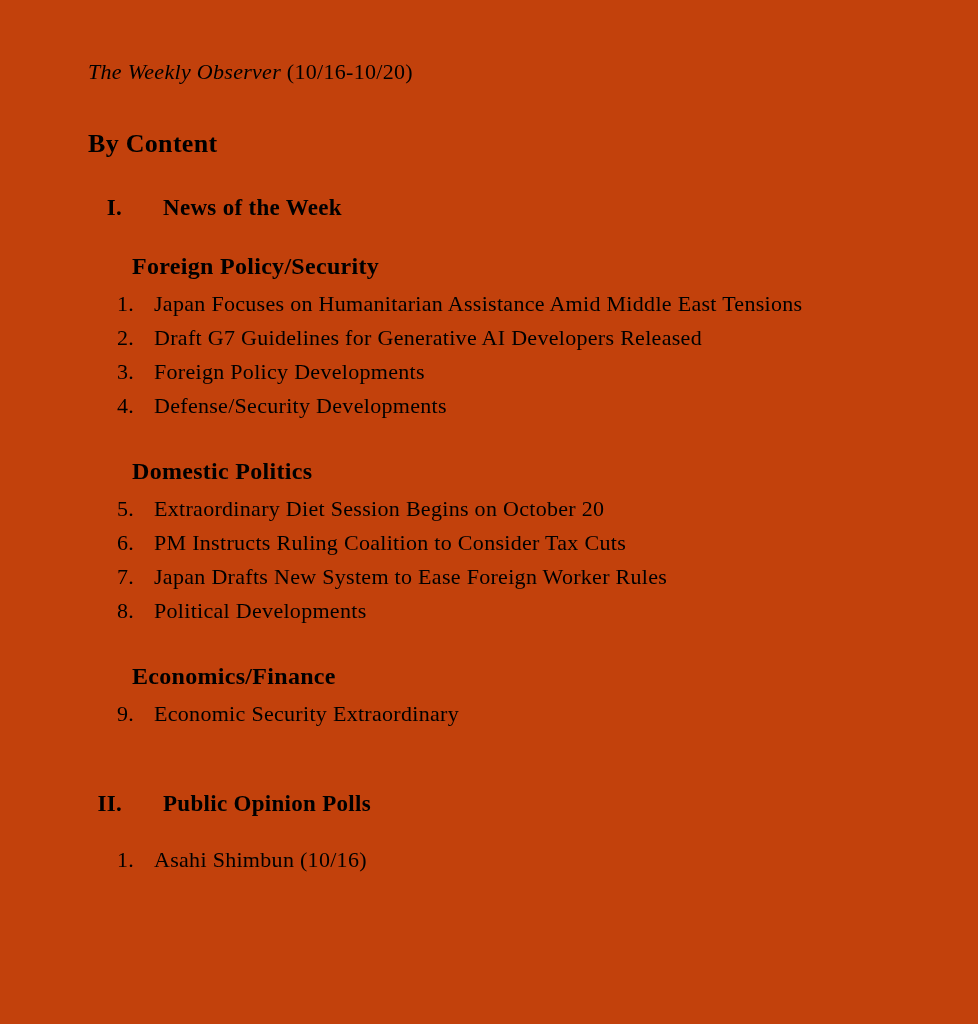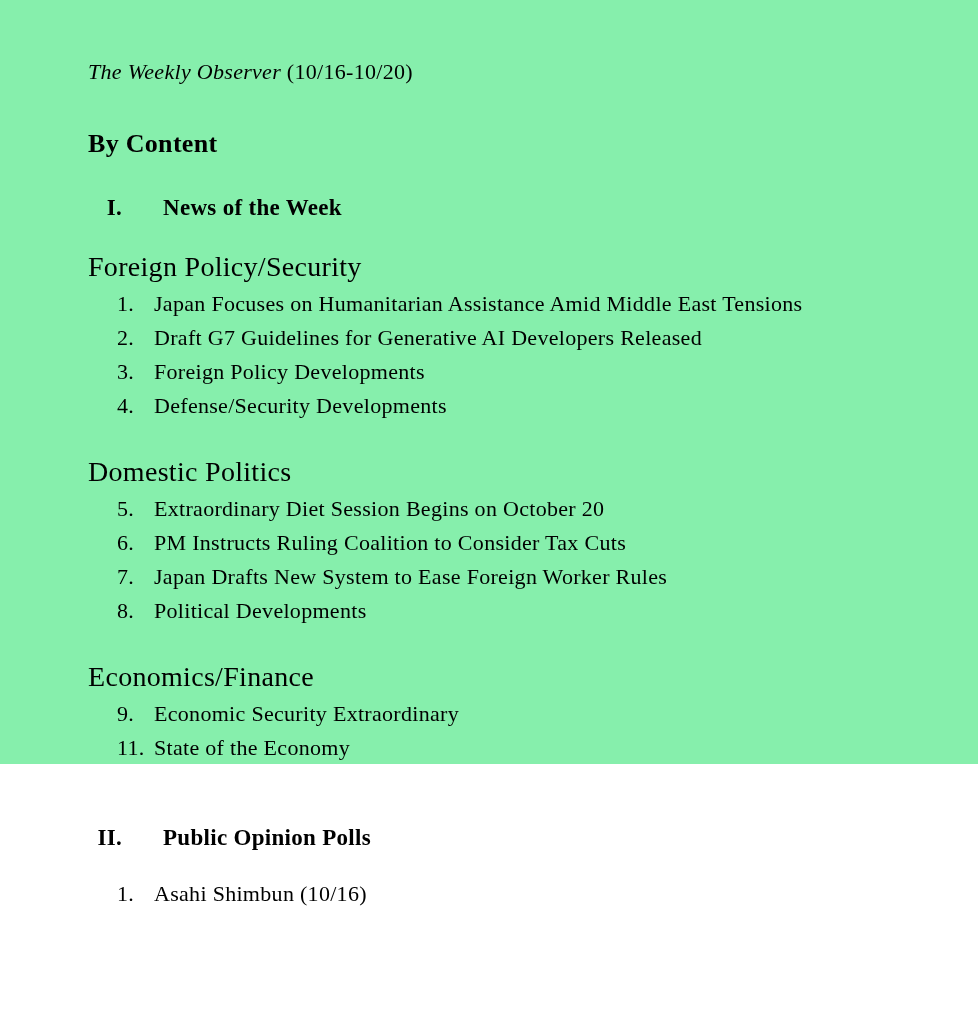--- a/index.html
+++ b/index.html
@@ -7,22 +7,22 @@
   body {
     width: 978px;
     height: 1024px;
     overflow: hidden;
     color: #000000;
     font-family: "Liberation Serif", "DejaVu Serif", serif;
     letter-spacing: 0.3px;
   }
   .page {
     width: 978px;
-    height: 764px;
-    background: #86efac;
+    height: 1024px;
+    background: #c2410c;
     padding: 58px 80px 0 88px;
   }
 
   
   .doc-title {
     font-size: 22px;
     line-height: 28px;
     font-weight: normal;
   }
   .doc-title .pub { font-style: italic; }
@@ -46,23 +46,24 @@
   .section-heading.second { margin-top: 58px; }
   .sec-num {
     flex: 0 0 auto;
     min-width: 34px;
     text-align: right;
   }
   .sec-title { padding-left: 41px; text-align: center; }
 
   
   .group-heading {
-    font-size: 28px;
+    font-size: 24px;
     line-height: 27px;
-    font-weight: normal;
+    font-weight: bold;
+    margin-left: 44px;
   }
   .group-heading.after-section { margin-top: 30px; }
   .group-heading.after-list    { margin-top: 35px; }
 
   
   .toc-list {
     margin-top: 7px;
     padding-left: 29px;
     list-style: none;
   }
@@ -131,24 +132,20 @@
       <span class="txt">Political Developments</span>
     </div>
   </div>
 
   <h2 class="group-heading after-list">Economics/Finance</h2>
   <div class="toc-list">
     <div class="toc-item">
       <span class="num">9.</span>
       <span class="txt">Economic Security Extraordinary</span>
     </div>
-    <div class="toc-item">
-      <span class="num">11.</span>
-      <span class="txt">State of the Economy</span>
-    </div>
   </div>
 
   <div class="section-heading second">
     <span class="sec-num">II.</span>
     <span class="sec-title">Public Opinion Polls</span>
   </div>
 
   <div class="toc-list solo">
     <div class="toc-item">
       <span class="num">1.</span>

